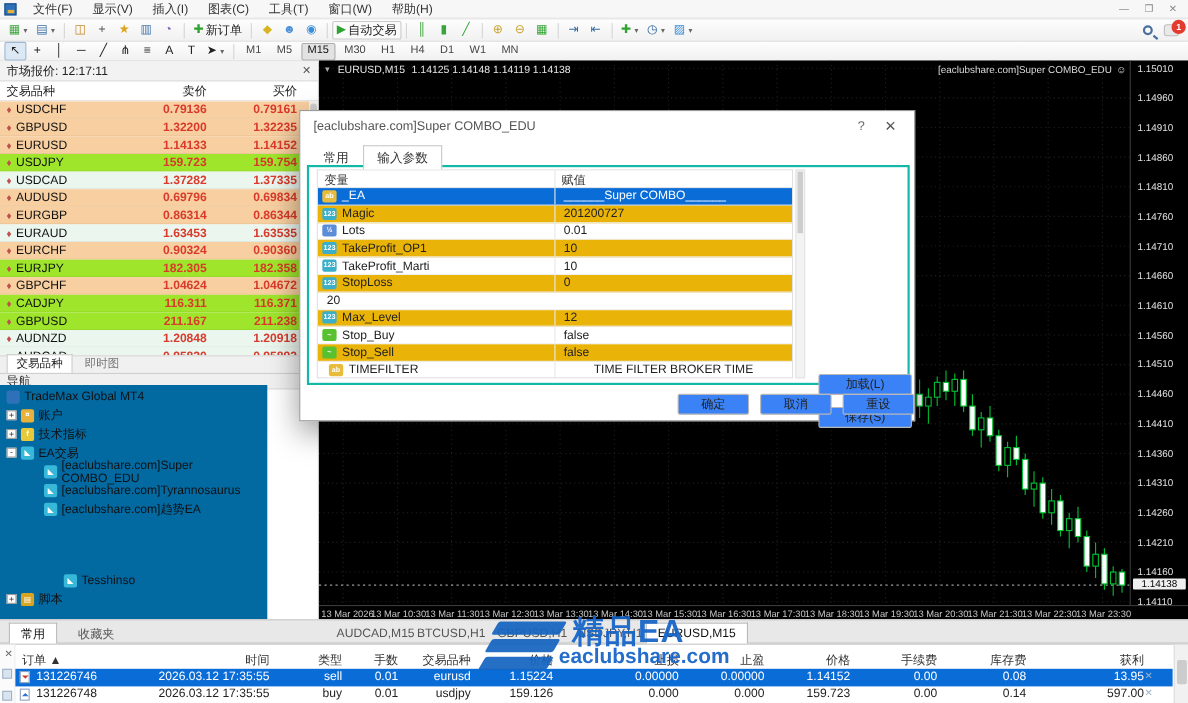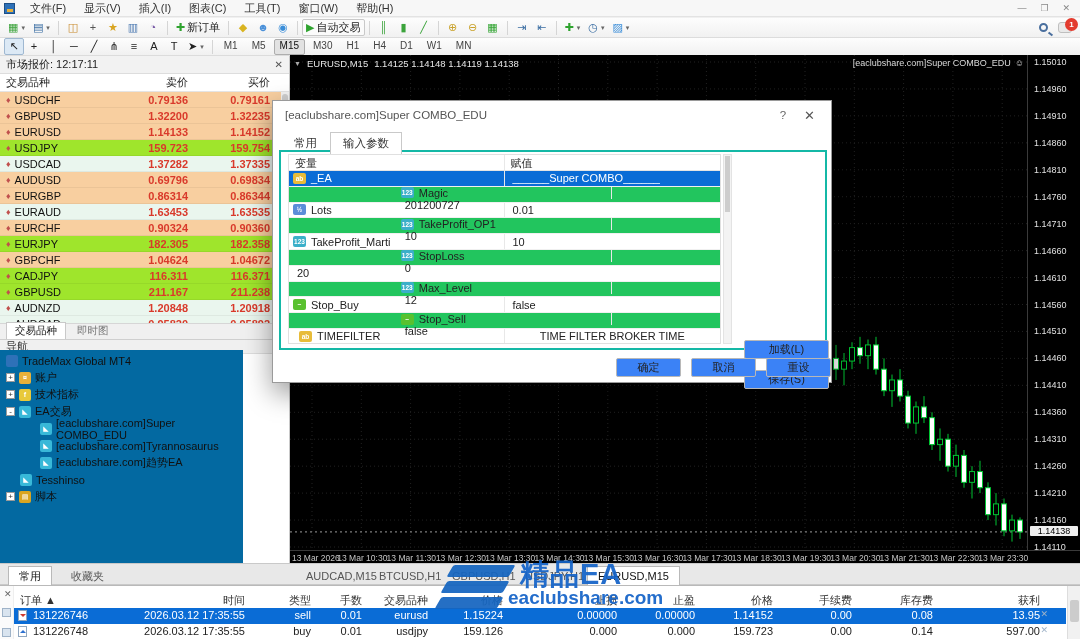--- a/index.html
+++ b/index.html
@@ -103,21 +103,21 @@
   #dlg-title .help{margin-left:auto;color:#666;padding:0 14px;}
   #dlg-title .x{color:#555;font-size:13px;padding:0 4px;}
   #dlg-tabs{position:absolute;left:8px;top:31px;display:flex;}
   .dtab{padding:3px 12px;font-size:11.5px;color:#333;border:1px solid transparent;border-bottom:none;}
   .dtab.active{background:#FFF;border-color:#C9C9C9;position:relative;z-index:2;}
   #dlg-frame{position:absolute;left:6px;top:49px;width:548px;height:200px;border:2px solid #14b8a6;background:#FFF;}
   #dlg-table{position:absolute;left:7px;top:2px;width:433px;height:190px;border:1px solid #E0E0E0;overflow:hidden;}
   #dlg-thead{display:flex;height:16px;border-bottom:1px solid #E4E4E4;color:#333;background:#FFF;}
   #dlg-thead div{padding:1px 6px;}
   .prow{display:flex;height:15.8px;align-items:center;border-bottom:1px solid #F0F0F0;}
-  .prow.odd{background:#22c55e;flex-direction:column;}
+  .prow.odd{background:#eab308;}
   .prow.sel{background:#0A6CD6;color:#FFF;}
   .pname{width:50%;display:flex;align-items:center;gap:5px;padding-left:4px;border-right:1px solid #E8E8E8;height:100%;}
   .pval{width:50%;padding-left:8px;}
   .pval.center{text-align:center;padding-left:0;}
   .pico{width:13px;height:11px;border-radius:2px;font-size:6.5px;font-weight:bold;color:#fff;display:flex;align-items:center;justify-content:center;flex:none;}
   .pico.string{background:#E8BC3A;}
   .pico.int{background:#3BAFC9;}
   .pico.double{background:#5B8DD9;}
   .pico.bool{background:#59C12F;}
   #dlg-scroll{position:absolute;left:442px;top:2px;width:9px;height:190px;background:#F3F3F3;border:1px solid #E3E3E3;}
@@ -448,21 +448,21 @@
           <span>[eaclubshare.com]Super COMBO_EDU</span>
         </div>
         <div class="trow" style="padding-left: 40px;">
           <span class="tico" style="background: rgb(56, 184, 216);">◣</span>
           <span>[eaclubshare.com]Tyrannosaurus</span>
         </div>
         <div class="trow" style="padding-left: 40px;">
           <span class="tico" style="background: rgb(56, 184, 216);">◣</span>
           <span>[eaclubshare.com]趋势EA</span>
         </div>
-        <div class="trow" style="padding-left: 20px;">
+        <div class="trow" style="padding-left: 58px; margin-top: 48px;">
           <span class="tico" style="background: rgb(56, 184, 216);">◣</span>
           <span>Tesshinso</span>
         </div>
         <div class="trow" style="padding-left: 6px;">
           <span class="exp">+</span>
           <span class="tico" style="background: rgb(217, 165, 33);">▤</span>
           <span>脚本</span>
         </div>
       </div>
   </div>

